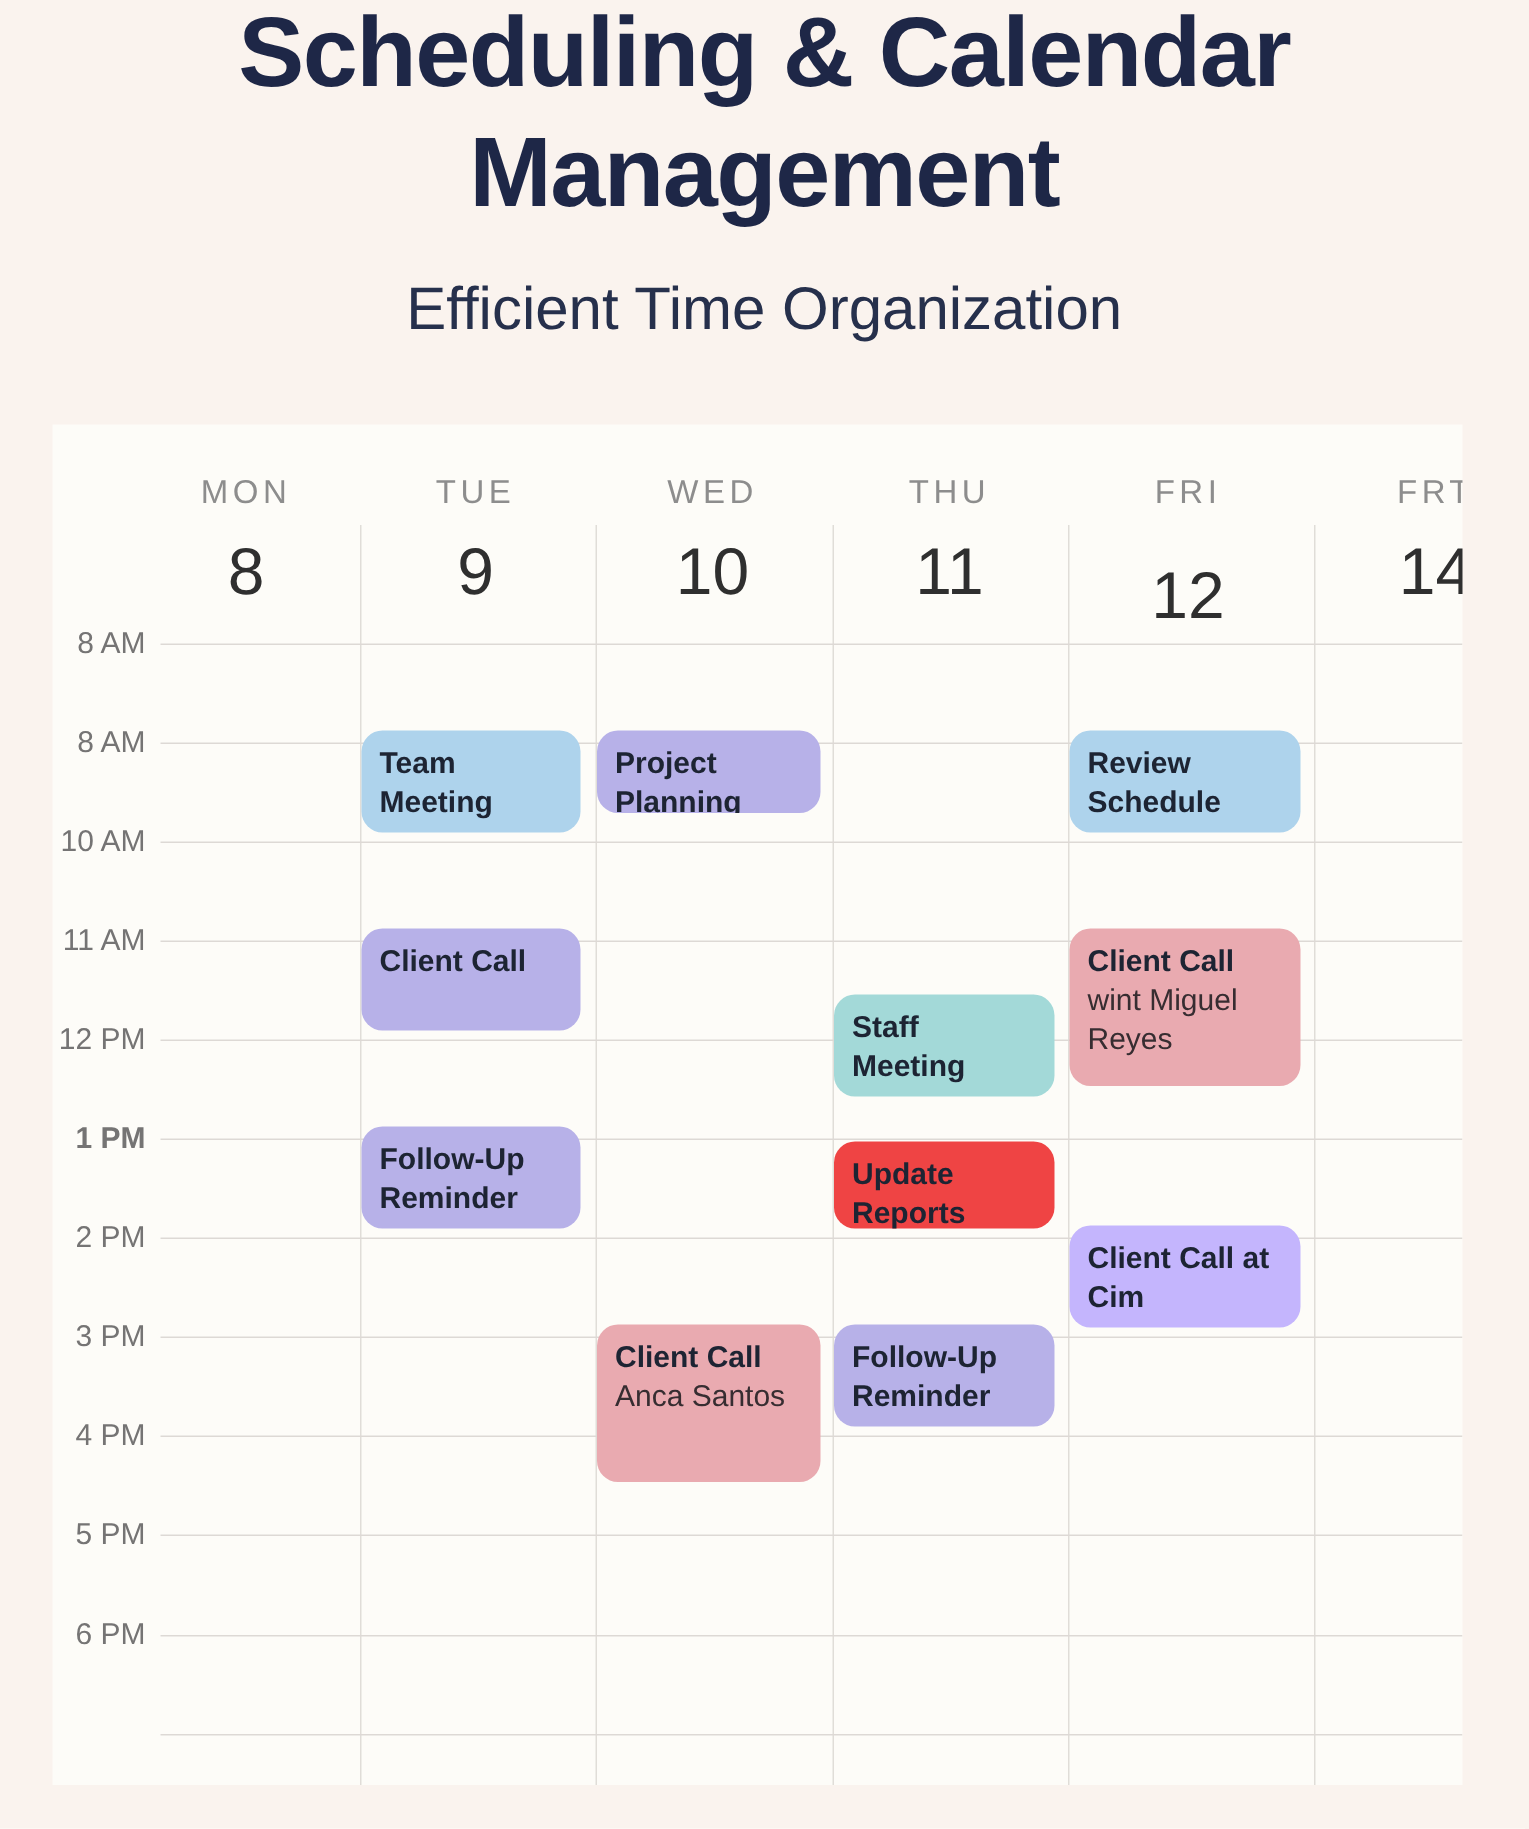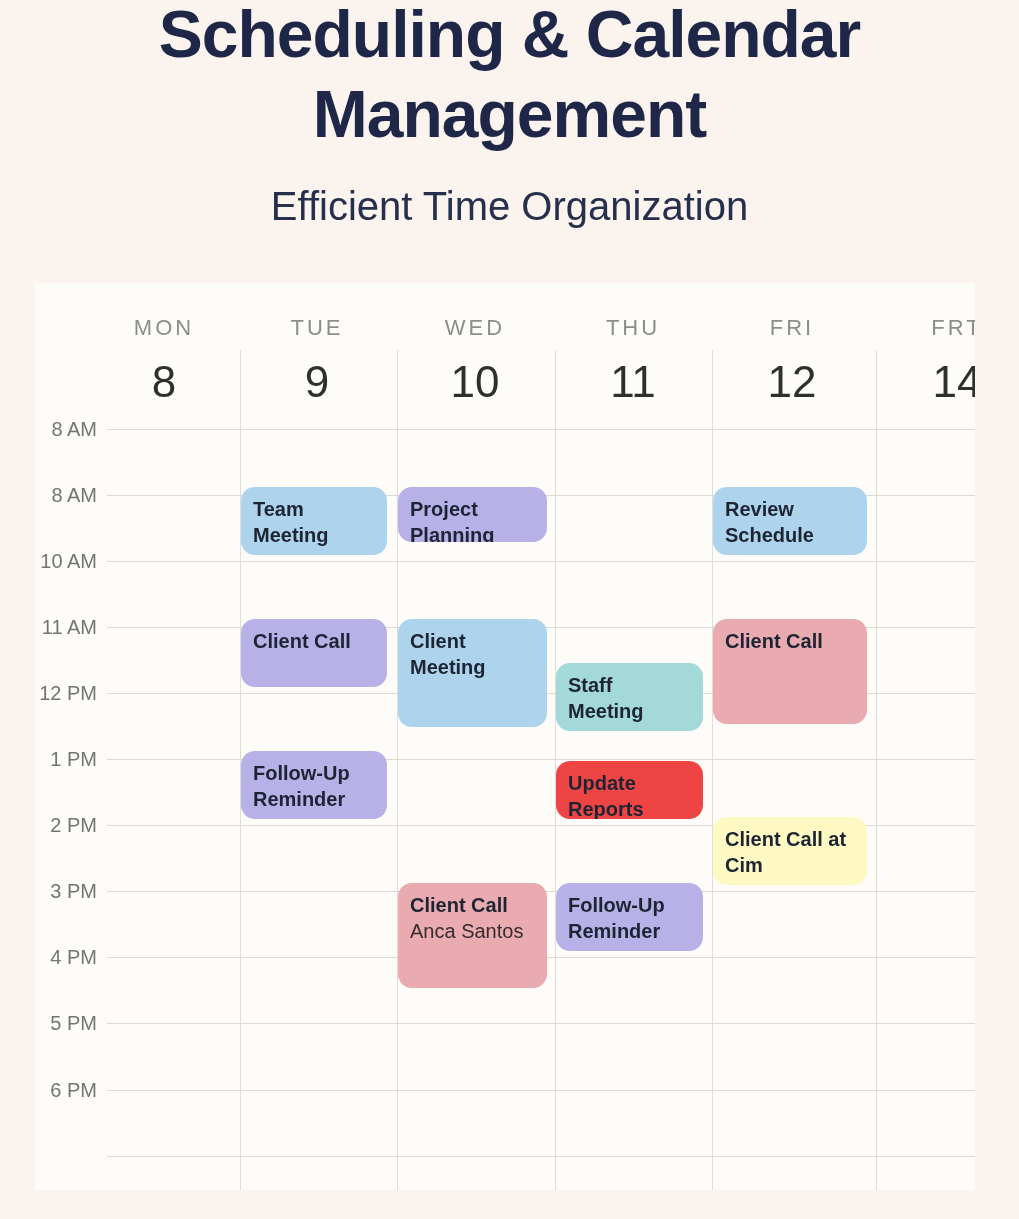--- a/index.html
+++ b/index.html
@@ -69,43 +69,42 @@
     <div class="hline" style="top: 608.35px;"></div>
     <div class="hline" style="top: 674.4px;"></div>
     <div class="hline" style="top: 740.45px;"></div>
     <div class="hline" style="top: 806.5px;"></div>
     <div class="hline" style="top: 872.55px;"></div>
     <div class="time-label" style="top: 134px;">8 AM</div>
     <div class="time-label" style="top: 200.05px;">8 AM</div>
     <div class="time-label" style="top: 266.1px;">10 AM</div>
     <div class="time-label" style="top: 332.15px;">11 AM</div>
     <div class="time-label" style="top: 398.2px;">12 PM</div>
-    <div class="time-label" style="top: 464.25px;">1 PM</div>
+    <div class="time-label" style="top: 464.25px; font-weight: bold;">1 PM</div>
     <div class="time-label" style="top: 530.3px;">2 PM</div>
     <div class="time-label" style="top: 596.35px;">3 PM</div>
     <div class="time-label" style="top: 662.4px;">4 PM</div>
     <div class="time-label" style="top: 728.45px;">5 PM</div>
     <div class="time-label" style="top: 794.5px;">6 PM</div>
     <div class="day-name" style="left: 129px;">MON</div>
     <div class="day-number" style="left: 129px;">8</div>
     <div class="day-name" style="left: 282px;">TUE</div>
     <div class="day-number" style="left: 282px;">9</div>
     <div class="day-name" style="left: 440px;">WED</div>
     <div class="day-number" style="left: 440px;">10</div>
     <div class="day-name" style="left: 598px;">THU</div>
     <div class="day-number" style="left: 598px;">11</div>
     <div class="day-name" style="left: 757px;">FRI</div>
-    <div class="day-number" style="left: 757px;">12</div>
+    <div class="day-number" style="left: 757px; margin-top: 16px;">12</div>
     <div class="day-name" style="left: 922px;">FRT</div>
     <div class="day-number" style="left: 922px;">14</div>
     <div class="event" style="left: 206px; width: 146px; top: 204.05px; height: 68.05px; background: rgb(174, 211, 236);"><span>Team Meeting</span></div>
     <div class="event" style="left: 363px; width: 149px; top: 204.05px; height: 55px; background: rgb(183, 177, 232);"><span>Project Planning</span></div>
     <div class="event" style="left: 678px; width: 154px; top: 204.05px; height: 68.05px; background: rgb(174, 211, 236);"><span>Review Schedule</span></div>
     <div class="event" style="left: 206px; width: 146px; top: 336.15px; height: 68.05px; background: rgb(183, 177, 232);"><span>Client Call</span></div>
-    <div class="event" style="left: 363px; width: 149px; top: 336.15px; height: 107.68px; background: rgb(174, 211, 236);"><span>Client Meeting</span></div>
     <div class="event" style="left: 521px; width: 147px; top: 336.15px; height: 68.05px; background: rgb(163, 217, 216); margin-top: 44px;"><span>Staff Meeting</span></div>
-    <div class="event" style="left: 678px; width: 154px; top: 336.15px; height: 104.377px; background: rgb(233, 170, 176);"><span>Client Call</span></div>
+    <div class="event" style="left: 678px; width: 154px; top: 336.15px; height: 104.377px; background: rgb(233, 170, 176);"><span>Client Call</span><span class="sub">wint Miguel Reyes</span></div>
     <div class="event" style="left: 206px; width: 146px; top: 468.25px; height: 68.05px; background: rgb(183, 177, 232);"><span>Follow-Up Reminder</span></div>
     <div class="event" style="left: 521px; width: 147px; top: 478px; height: 58px; background: #ef4444;"><span>Update Reports</span></div>
-    <div class="event" style="left: 678px; width: 154px; top: 534.3px; height: 68.05px; background: #fef9c3;"><span>Client Call at Cim</span></div>
+    <div class="event" style="left: 678px; width: 154px; top: 534.3px; height: 68.05px; background: #c4b5fd;"><span>Client Call at Cim</span></div>
     <div class="event" style="left: 363px; width: 149px; top: 600.35px; height: 104.377px; background: rgb(233, 170, 176);"><span>Client Call</span><span class="sub">Anca Santos</span></div>
     <div class="event" style="left: 521px; width: 147px; top: 600.35px; height: 68.05px; background: rgb(183, 177, 232);"><span>Follow-Up Reminder</span></div>
   </div>
 
 </body></html>

